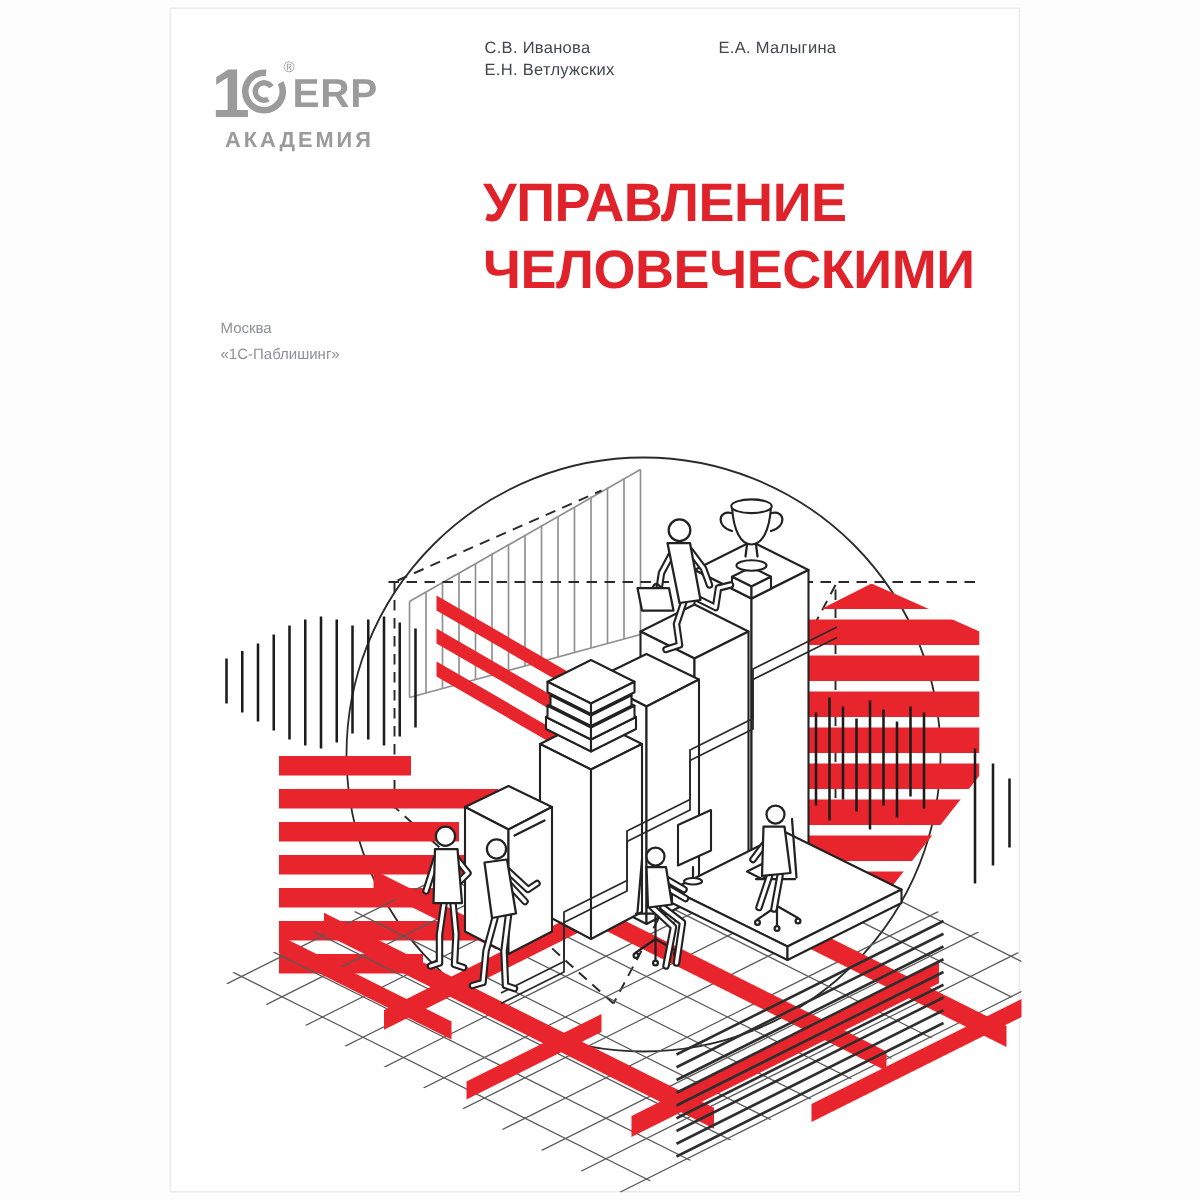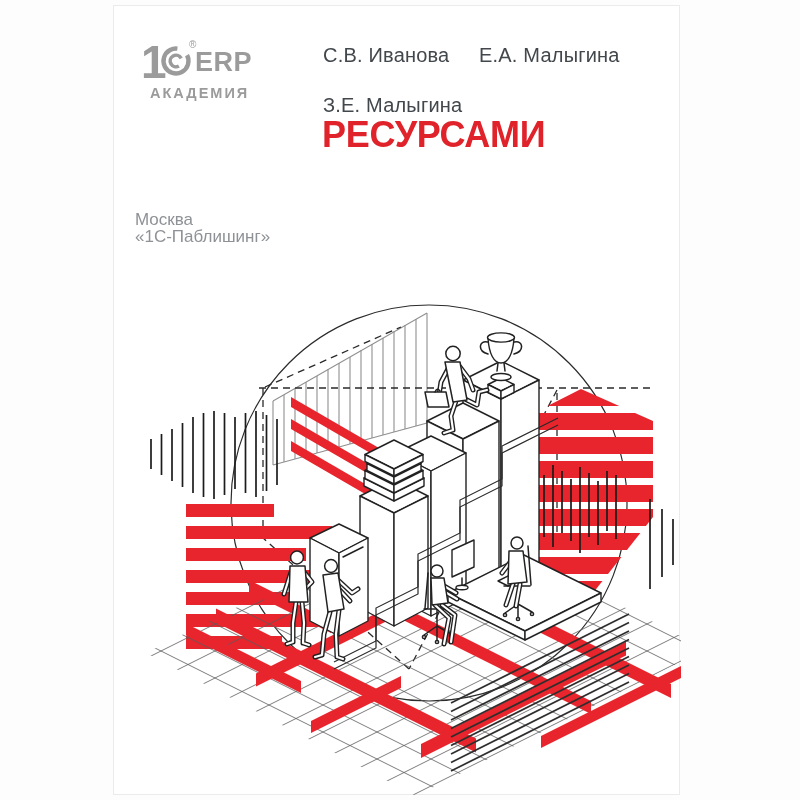--- a/index.html
+++ b/index.html
@@ -1,25 +1,25 @@
 <!DOCTYPE html>
 <html><head>
 <meta charset="utf-8">
 <style>
   html,body{margin:0;padding:0;background:#fdfdfd;width:800px;height:800px;overflow:hidden;}
   body{font-family:"Liberation Sans","DejaVu Sans",sans-serif;}
   .cover{position:absolute;left:113px;top:5px;width:567px;height:790px;background:#ffffff;
          border:1px solid #ebebeb;box-sizing:border-box;}
   .logo{position:absolute;left:25px;top:28px;width:130px;height:72px;}
-  .authors{position:absolute;left:209px;top:38px;display:grid;
-           grid-template-columns:156px auto;row-gap:27px;
-           font-size:20px;color:#42474c;letter-spacing:0.2px;}
+  .authors{position:absolute;left:209px;top:20px;display:grid;
+           grid-template-columns:156px auto;row-gap:3px;
+           font-size:11px;color:#42474c;letter-spacing:0.2px;}
   .title{position:absolute;left:208px;top:106px;font-size:36px;font-weight:700;
          color:#e0232b;line-height:45px;letter-spacing:-0.3px;}
-  .publisher{position:absolute;left:21px;top:206px;font-size:17px;color:#8e9296;line-height:16.5px;}
+  .publisher{position:absolute;left:33px;top:206px;font-size:10px;color:#8e9296;line-height:16.5px;}
   .illu{position:absolute;left:0;top:0;width:567px;height:790px;}
   
   .box{fill:#fff;stroke:#222;stroke-width:1.4;stroke-linejoin:round}
   .red{fill:#e8252c}
   .dash{fill:none;stroke:#2a2a2a;stroke-width:1.3;stroke-dasharray:7 5}
   .thin{stroke:#2a2a2a;stroke-width:1.2;fill:none}
   .grid{stroke:#5a5a5a;stroke-width:0.8}
   .bc{stroke:#1c1c1c;stroke-width:1.7}
   .fence{stroke:#8f8f8f;stroke-width:1.1;fill:none}
   .hatch{stroke:#2e2e2e;stroke-width:1.7}
@@ -311,25 +311,26 @@
       <circle cx="37" cy="27" r="5.8" fill="none" stroke="#9b9b9b" stroke-width="3.6" stroke-dasharray="27 10" transform="rotate(60 37 27)"></circle>
     </g>
     <text class="lg" x="50" y="14" font-size="10">®</text>
     <text class="lg" x="56" y="37" font-size="27" font-weight="bold" letter-spacing="0.5">ERP</text>
     <text class="lg" x="11" y="64" font-size="14.5" font-weight="bold" letter-spacing="2">АКАДЕМИЯ</text>
   </svg>
 
   <div class="authors">
     <span>С.В. Иванова</span>
     <span>Е.А. Малыгина</span>
-    <span>З.Е. Малыгина</span>
+    <span>Е.Н. Ветлужских</span>
   </div>
 
   <div class="title">
-    <div>РЕСУРСАМИ</div>
+    <div>УПРАВЛЕНИЕ</div>
+    <div>ЧЕЛОВЕЧЕСКИМИ</div>
   </div>
 
   <div class="publisher">
     <div>Москва</div>
     <div>«1С-Паблишинг»</div>
   </div>
 
 </div>
 
 </body></html>

